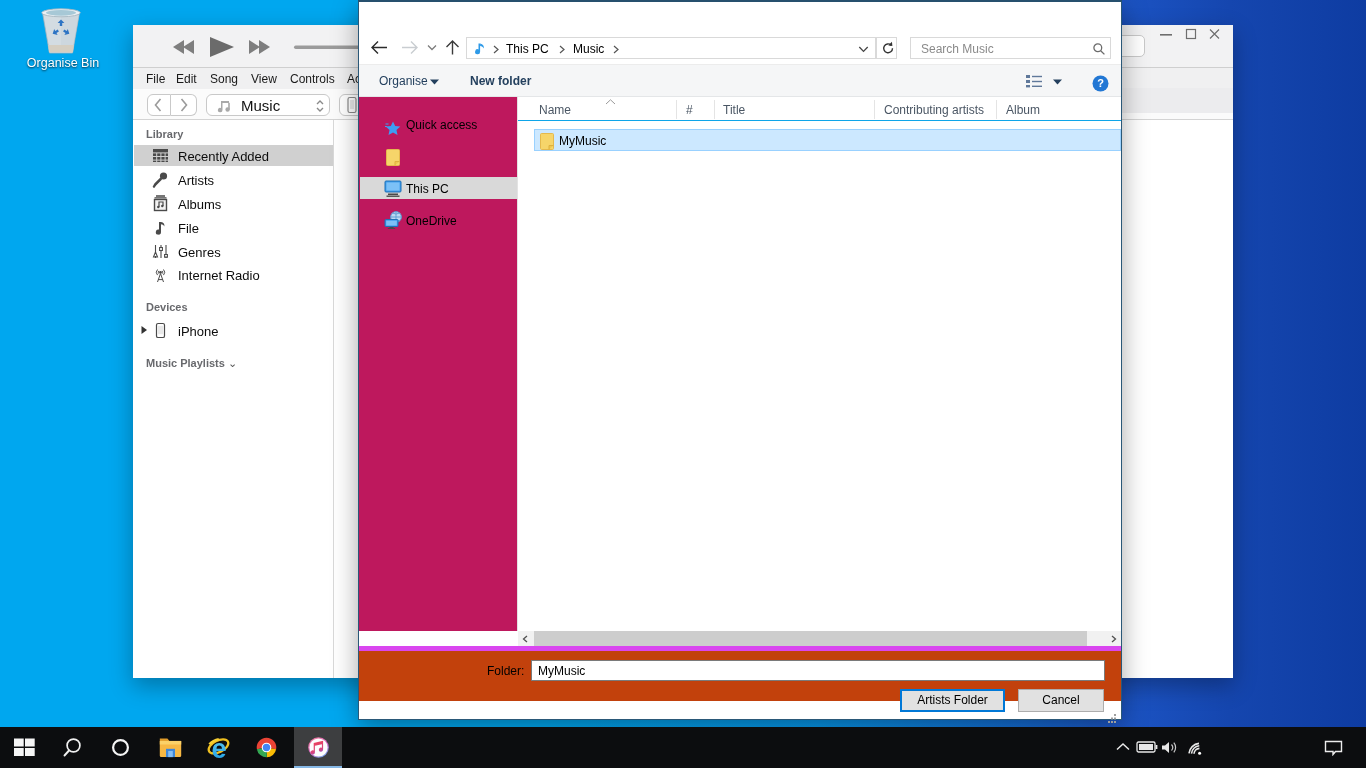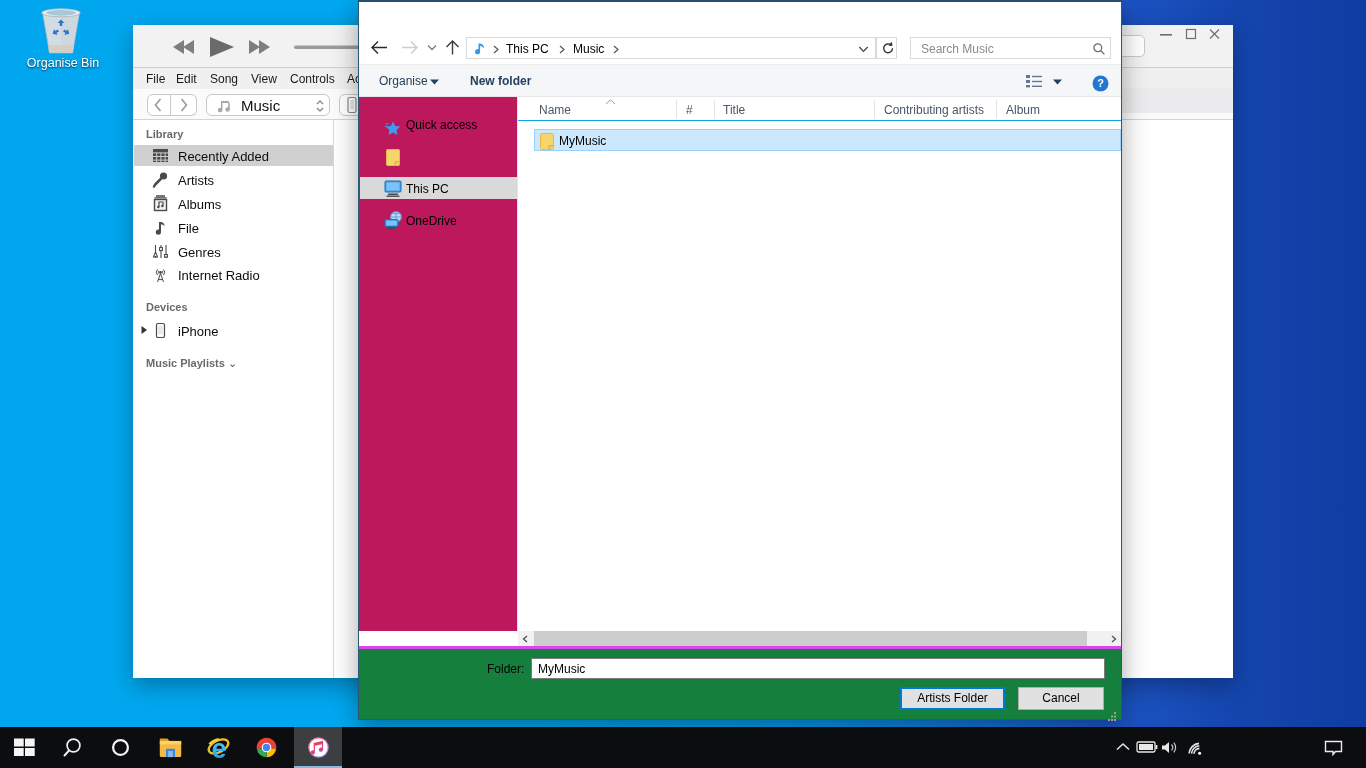--- a/index.html
+++ b/index.html
@@ -25,21 +25,21 @@
 
 #dlg { position:absolute; left:358px; top:0px; width:764px; height:720px; background:#fff;
   border:1px solid #2a5878; border-top:2px solid #26506e; box-shadow:0 7px 24px rgba(0,0,0,.35), inset 0 0 0 1px rgba(255,255,255,.9); font-size:12px; }
 #dlg-title { position:absolute; left:0; top:0; width:762px; height:29px; background:#fff; }
 #dlg-nav { position:absolute; left:0; top:29px; width:762px; height:33px; background:#fff; }
 #dlg-tools { position:absolute; left:0; top:62px; width:762px; height:33px; background:#f5f6f7; border-top:1px solid #ececec; border-bottom:1px solid #e4e6e8; color:#24405e; }
 #dlg-side { position:absolute; left:0; top:95px; width:158px; height:534px; background:#be185d; }
 #dlg-sep { position:absolute; left:158px; top:95px; width:1px; height:534px; background:#e3e3e3; }
 #dlg-list { position:absolute; left:159px; top:95px; width:603px; height:534px; background:#fff; color:#4a5664; }
 #dlg-hscroll { position:absolute; left:159px; top:629px; width:603px; height:15px; background:#f1f1f1; }
-#dlg-bottom { position:absolute; left:0; top:644px; width:762px; height:73px; background:#15803d; border-top:3px solid #d946ef; }
+#dlg-bottom { position:absolute; left:0; top:644px; width:762px; height:55px; background:#c2410c; border-top:5px solid #d946ef; }
 .box { border:1px solid #d9d9d9; background:#fff; position:absolute; }
 .btn { position:absolute; background:#e1e1e1; border:1px solid #adadad; text-align:center; font-size:12px; color:#000; line-height:21px; }
 
 #taskbar { position:absolute; left:0; top:727px; width:1366px; height:41px; background:#0c0d0f; }
 #tb-active { position:absolute; left:294px; top:0; width:48px; height:41px; background:#3d3e40; border-bottom:2px solid #86b8e6; }
 .tbi { position:absolute; top:8px; width:25px; height:25px; }
 </style>
 </head>
 <body>
 <div id="desktop">

